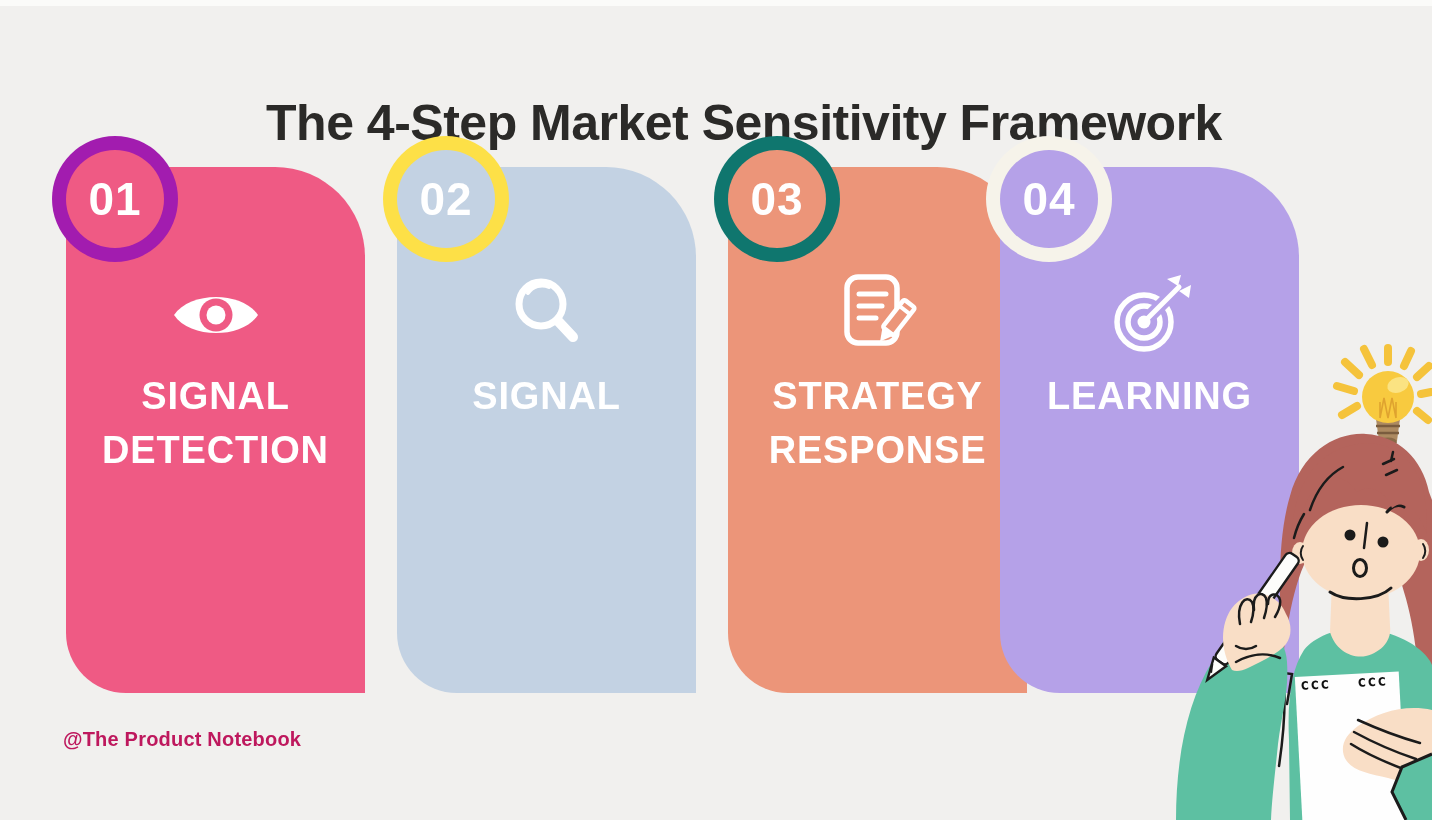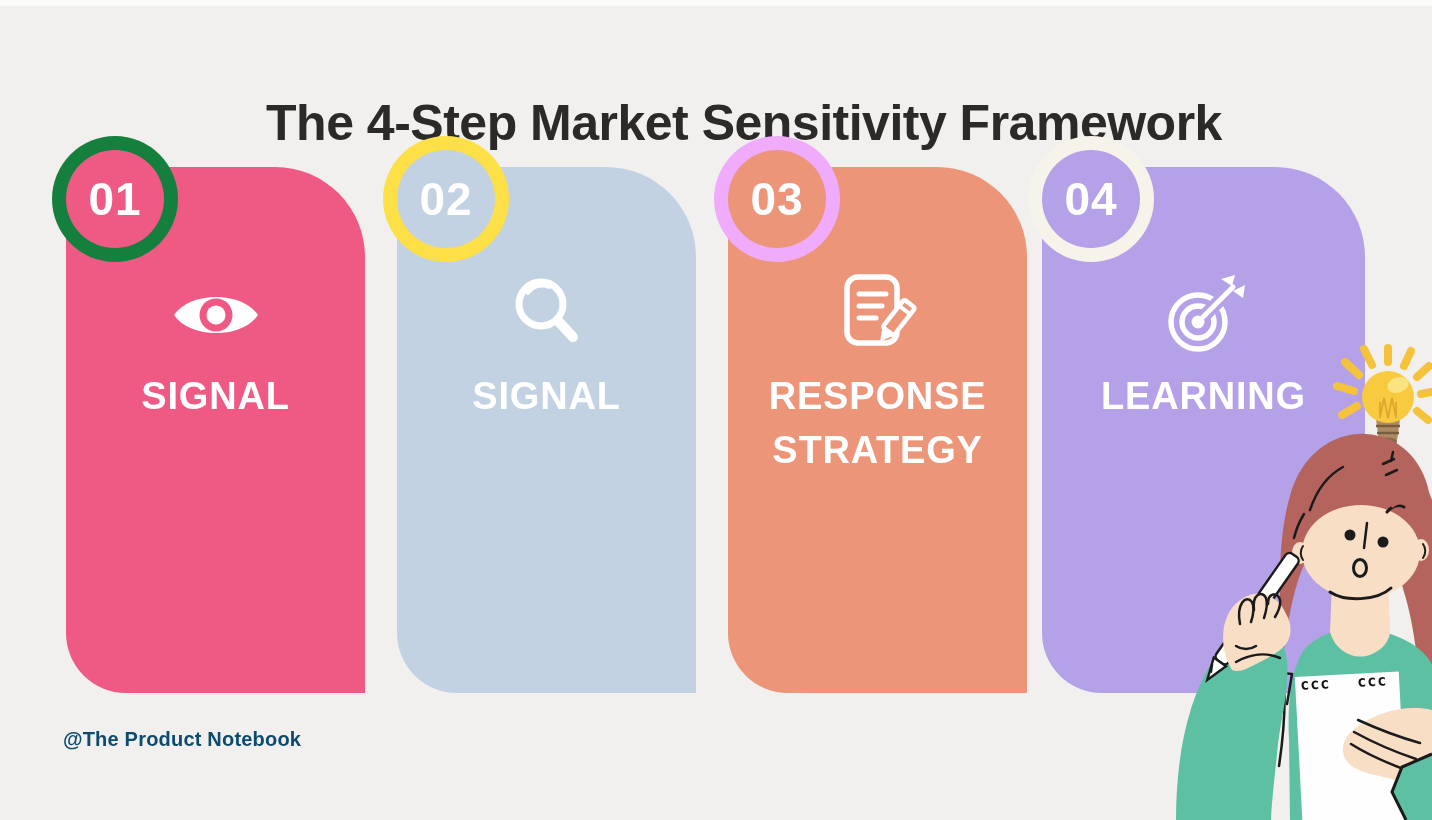--- a/index.html
+++ b/index.html
@@ -10,66 +10,67 @@
   }
   .top-strip{position:absolute;left:0;top:0;width:1432px;height:6px;background:#FBFBF9;}
   .main-title{
     position:absolute;top:60px;left:0;width:1400px;text-align:center;
     font-size:50px;font-weight:bold;letter-spacing:-0.5px;color:#2B2A28;padding-left:44px;
   }
   .card{
     position:absolute;top:167px;width:299px;height:526px;
     border-radius:42px 90px 0 60px;background:var(--c);
   }
-  .card1{left:66px;} .card2{left:397px;} .card3{left:728px;} .card4{left:1042px;padding-left:24px;}
+  .card1{left:66px;} .card2{left:397px;} .card3{left:728px;} .card4{left:1000px;}
   .badge{
     position:absolute;left:-14px;top:-31px;width:126px;height:126px;border-radius:50%;
     background:#F6F3EA;display:flex;align-items:center;justify-content:center;
   }
   .badge-inner{
     width:98px;height:98px;border-radius:50%;background:var(--c);
     display:flex;align-items:center;justify-content:center;
   }
   .badge-num{font-size:46px;font-weight:bold;color:#FFFFFF;letter-spacing:1px;}
   .icon-wrap{
     position:absolute;top:104px;left:0;right:0;height:88px;
     display:flex;align-items:center;justify-content:center;
   }
   .card-label{
     position:absolute;top:202px;left:0;right:0;text-align:center;
     color:#FFFFFF;font-size:38px;font-weight:bold;line-height:54px;letter-spacing:0.8px;
   }
   .credit{
     position:absolute;left:63px;top:728px;font-size:20px;font-weight:bold;
-    color:#0c4a6e;letter-spacing:0.2px;
+    color:#be185d;letter-spacing:0.2px;
   }
   .illustration{position:absolute;left:1140px;top:340px;width:292px;height:480px;}
 </style>
 </head>
 <body style="background: rgb(241, 240, 238);">
 
 <div class="top-strip"></div>
 
 <h1 class="main-title" style="color: rgb(43, 42, 40);">The 4-Step Market Sensitivity Framework</h1>
 
 <div class="card card1" style="--c: #EF5A84;">
-  <div class="badge" style="background: #15803d;">
+  <div class="badge" style="background: #a21caf;">
     <div class="badge-inner">
       <span class="badge-num">01</span>
     </div>
   </div>
   <div class="icon-wrap">
     <svg width="96" height="66" viewBox="0 0 96 66">
       <path d="M6,33 C22,9 74,9 90,33 C74,57 22,57 6,33 Z" fill="#FFFFFF"></path>
       <circle cx="48" cy="33" r="16.5" style="fill:var(--c)"></circle>
       <circle cx="48" cy="33" r="9.5" fill="#FFFFFF"></circle>
     </svg>
   </div>
   <div class="card-label">
     <div>SIGNAL</div>
+    <div>DETECTION</div>
   </div>
 </div>
 
 <div class="card card2" style="--c: #C3D2E3;">
   <div class="badge" style="background: #fde047;">
     <div class="badge-inner">
       <span class="badge-num">02</span>
     </div>
   </div>
   <div class="icon-wrap">
@@ -78,41 +79,41 @@
       <path d="M21,19 A 17,17 0 0 1 42,13" fill="none" stroke="#FFFFFF" stroke-width="4" stroke-linecap="round"></path>
       <line x1="51" y1="47" x2="66" y2="63" stroke="#FFFFFF" stroke-width="10" stroke-linecap="round"></line>
     </svg>
   </div>
   <div class="card-label">
     <div>SIGNAL</div>
   </div>
 </div>
 
 <div class="card card3" style="--c: #EC9579;">
-  <div class="badge" style="background: #f0abfc;">
+  <div class="badge" style="background: #0f766e;">
     <div class="badge-inner">
       <span class="badge-num">03</span>
     </div>
   </div>
   <div class="icon-wrap">
     <svg width="84" height="84" viewBox="0 0 84 84">
       <rect x="11" y="4" width="50" height="66" rx="11" fill="none" stroke="#FFFFFF" stroke-width="5.5"></rect>
       <line x1="23" y1="21" x2="50" y2="21" stroke="#FFFFFF" stroke-width="5" stroke-linecap="round"></line>
       <line x1="23" y1="33" x2="46" y2="33" stroke="#FFFFFF" stroke-width="5" stroke-linecap="round"></line>
       <line x1="23" y1="45" x2="40" y2="45" stroke="#FFFFFF" stroke-width="5" stroke-linecap="round"></line>
       <g transform="rotate(38 57 52)">
         <rect x="50" y="25" width="14" height="35" rx="2" style="fill:var(--c)" stroke="#FFFFFF" stroke-width="4.5"></rect>
         <line x1="50" y1="33" x2="64" y2="33" stroke="#FFFFFF" stroke-width="4"></line>
         <path d="M50,60 L64,60 L57,73 Z" fill="#FFFFFF"></path>
       </g>
     </svg>
   </div>
   <div class="card-label">
+    <div>STRATEGY</div>
     <div>RESPONSE</div>
-    <div>STRATEGY</div>
   </div>
 </div>
 
 <div class="card card4" style="--c: #B5A1E8;">
   <div class="badge" style="background: rgb(246, 243, 234);">
     <div class="badge-inner">
       <span class="badge-num">04</span>
     </div>
   </div>
   <div class="icon-wrap">

